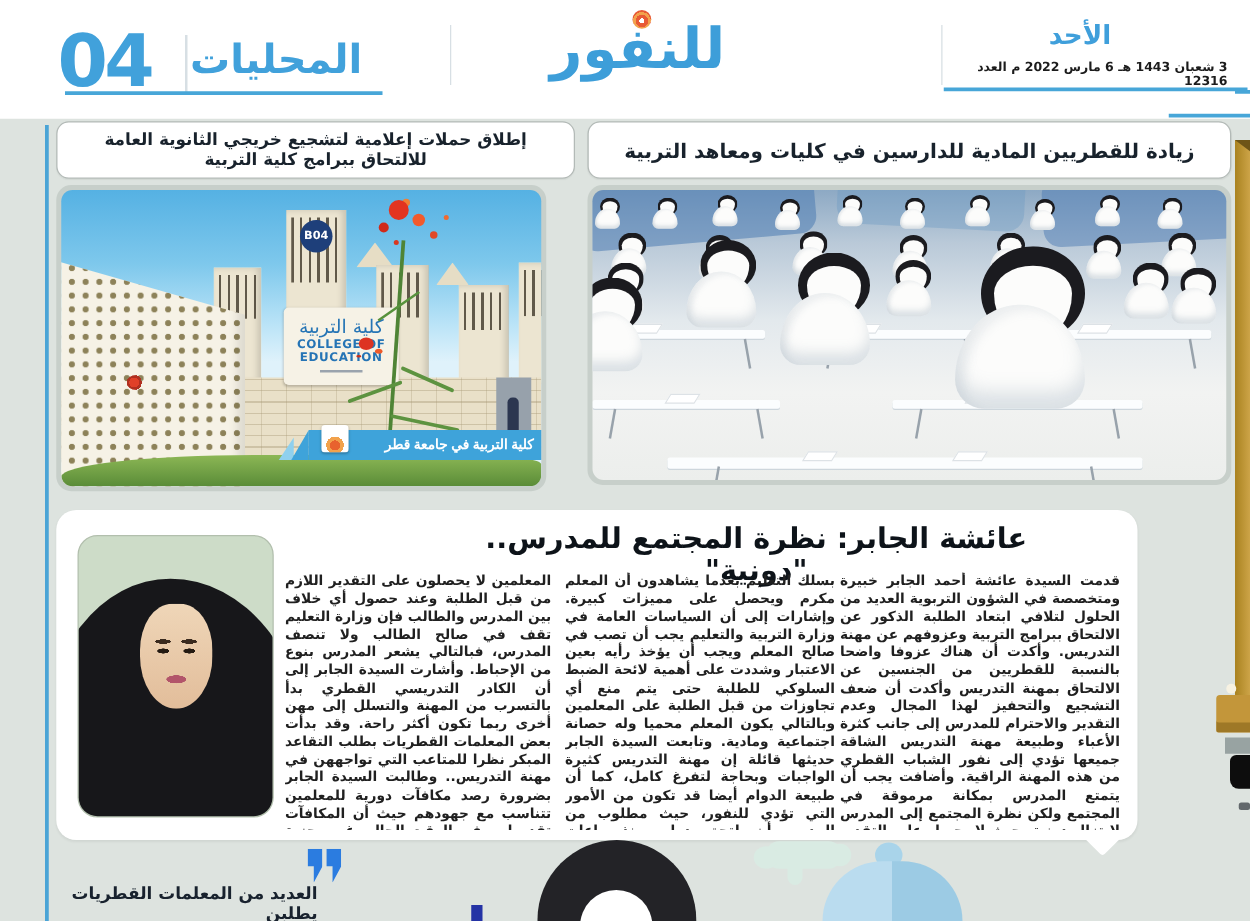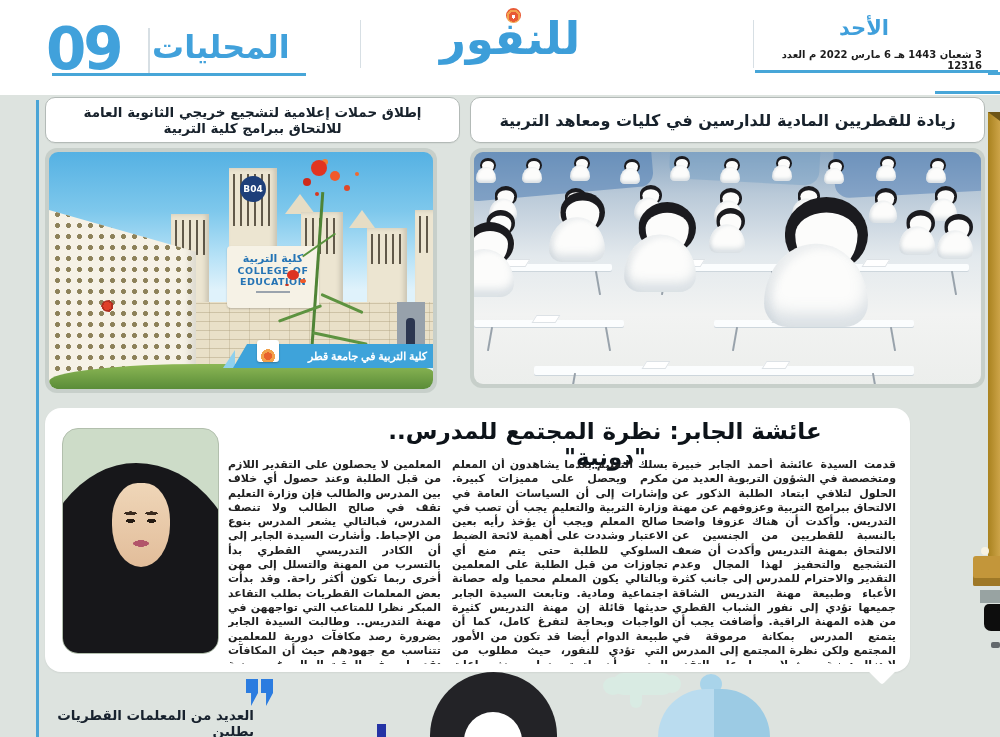--- a/index.html
+++ b/index.html
@@ -56,21 +56,21 @@
                      repeating-linear-gradient(90deg, rgba(165,150,115,.3) 0 1px, transparent 1px 20px); }
   .doorway { position:absolute; left:348px; top:150px; width:28px; height:60px; background:#97a1ab; }
   .person { position:absolute; left:357px; top:166px; width:9px; height:42px; background:#2c3650; border-radius:4px 4px 0 0; }
   .lattice { position:absolute; left:-8px; top:46px; width:155px; height:192px; background-color:#f6f2e6;
     background-image:radial-gradient(circle, #8d8259 2.2px, transparent 2.8px); background-size:11px 11px;
     clip-path:polygon(0 5%, 100% 28%, 100% 100%, 0 100%); box-shadow:inset -6px 0 8px rgba(0,0,0,.1); }
   .b04 { position:absolute; left:191px; top:24px; width:26px; height:26px; background:#1e3f7a; border-radius:50%;
     color:#fff; font-size:9px; font-weight:bold; display:flex; align-items:center; justify-content:center; }
   .csign { position:absolute; left:178px; top:94px; width:92px; height:62px; background:#f6f2e6; border-radius:4px;
     box-shadow:0 1px 2px rgba(0,0,0,.2); text-align:center; padding-top:6px; }
-  .csign .ar { font-size:11px; font-weight:bold; color:#2574b5; direction:rtl; }
+  .csign .ar { font-size:15px; font-weight:normal; color:#2574b5; direction:rtl; }
   .csign .en { font-size:9.5px; font-weight:bold; color:#2574b5; letter-spacing:.5px; }
   .csign .sq { width:34px; height:2px; background:#9aa3ad; margin:4px auto 0; }
   .stem { position:absolute; left:266px; top:40px; width:3px; height:180px; background:#4f8436; transform:rotate(4deg); }
   .branch { position:absolute; left:250px; top:92px; width:40px; height:2px; background:#57923c; transform:rotate(-35deg); }
   .flowers-top { position:absolute; left:262px; top:8px; width:16px; height:16px; border-radius:50%; background:#e23420;
     box-shadow:16px 8px 0 -3px #f25a2c, -12px 14px 0 -4px #cf2a1a, 6px -6px 0 -5px #f08034,
                28px 20px 0 -5px #e04828, -2px 26px 0 -6px #d83820, 38px 6px 0 -6px #f06a30; filter:blur(.5px); }
   .flowers-mid { position:absolute; left:238px; top:118px; width:12px; height:10px; background:#dd3322; border-radius:50%;
     box-shadow:10px 6px 0 -3px #ef5a2a, -6px 10px 0 -4px #c82c18; filter:blur(.4px); }
   .lat-flower { position:absolute; left:52px; top:148px; width:16px; height:12px; border-radius:50%;
@@ -151,21 +151,21 @@
   .gray-piece { position:absolute; left:980px; top:590px; width:20px; height:13px; background:#98a3a2; }
   .black-frag { position:absolute; left:984px; top:604px; width:16px; height:27px; background:#0d0d0d; border-radius:5px 0 0 7px; }
   .tiny-frag { position:absolute; left:991px; top:642px; width:9px; height:6px; background:#62686c; border-radius:2px; }
 </style>
 </head>
 <body>
 
 <div class="page">
 
   <div class="header">
-    <div class="page-num">09</div>
+    <div class="page-num">04</div>
     <div class="vdiv d1"></div>
     <div class="section">المحليات</div>
     <div class="uline ul-left"></div>
     <div class="vdiv d2"></div>
     <div class="logo">للنفور</div>
     <div class="logo-emblem"></div>
     <div class="vdiv d3"></div>
     <div class="day">الأحد</div>
     <div class="dateline">3 شعبان 1443 هـ 6 مارس 2022 م العدد 12316</div>
     <div class="uline ul-right"></div>

